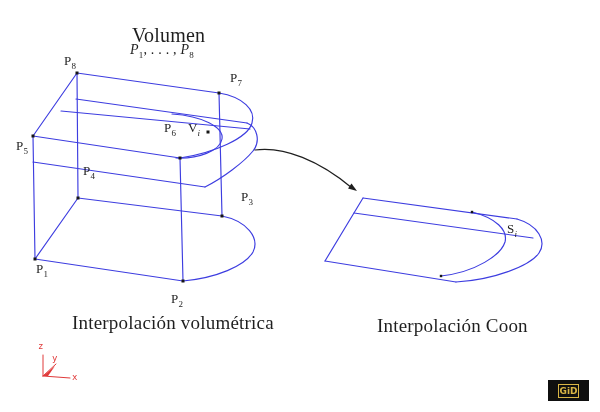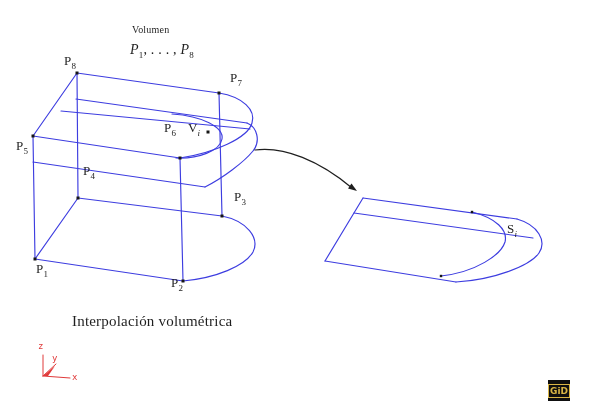--- a/index.html
+++ b/index.html
@@ -14,30 +14,30 @@
   .wire{stroke:var(--wire);stroke-width:1.15;fill:none;stroke-linecap:round;}
   .inkline{stroke:var(--ink);stroke-width:1.2;fill:none;stroke-linecap:round;}
   .axis{stroke:var(--red);stroke-width:1;fill:none;stroke-linecap:round;}
   .dot{fill:#161616;}
   .lbl{
     position:absolute;font-size:13px;line-height:1.1;color:var(--ink);
     white-space:nowrap;letter-spacing:0.2px;
   }
   .lbl sub{font-size:9px;line-height:1;}
   .lbl sub.it{font-style:italic;}
-  .title{font-size:10px;}
+  .title{font-size:20px;}
   .math{font-size:14px;}
   .math i{font-style:italic;}
-  .caption{font-size:15px;}
+  .caption{font-size:19px;}
   .axlbl{
     position:absolute;font-family:"DejaVu Sans Mono","Liberation Mono",monospace;
     font-size:9px;line-height:1;color:var(--red);
   }
   .gid{
-    position:absolute;left:548px;top:380px;width:22px;height:21px;
+    position:absolute;left:548px;top:380px;width:41px;height:21px;
     background:var(--logobg);display:flex;align-items:center;justify-content:center;
   }
   .gid span{
     border:1px solid var(--gold);color:var(--gold);
     font-family:"DejaVu Sans","Liberation Sans",sans-serif;
     font-size:9px;font-weight:bold;line-height:1;padding:2px 1px 1px 1px;
   }
 </style>
 </head>
 <body>
@@ -104,26 +104,27 @@
 
   <div class="lbl title" style="left:132px;top:24px">Volumen</div>
   <div class="lbl math" style="left:130px;top:42px"><i>P</i><sub>1</sub><span>, . . . , </span><i>P</i><sub>8</sub></div>
 
   <div class="lbl" style="left:64px;top:54px"><span>P</span><sub>8</sub></div>
   <div class="lbl" style="left:230px;top:71px"><span>P</span><sub>7</sub></div>
   <div class="lbl" style="left:16px;top:139px"><span>P</span><sub>5</sub></div>
   <div class="lbl" style="left:164px;top:121px"><span>P</span><sub>6</sub></div>
   <div class="lbl" style="left:188px;top:121px"><span>V</span><sub class="it">i</sub></div>
   <div class="lbl" style="left:83px;top:164px"><span>P</span><sub>4</sub></div>
-  <div class="lbl" style="left:234px;top:190px"><span>P</span><sub>3</sub></div>
+  <div class="lbl" style="left:241px;top:190px"><span>P</span><sub>3</sub></div>
   <div class="lbl" style="left:36px;top:262px"><span>P</span><sub>1</sub></div>
-  <div class="lbl" style="left:171px;top:276px"><span>P</span><sub>2</sub></div>
+  <div class="lbl" style="left:171px;top:292px"><span>P</span><sub>2</sub></div>
   <div class="lbl" style="left:507px;top:222px"><span>S</span><sub class="it">i</sub></div>
 
   <div class="lbl caption" style="left:72px;top:313px">Interpolación volumétrica</div>
+  <div class="lbl caption" style="left:377px;top:316px">Interpolación Coon</div>
 
   <div class="axlbl" style="left:38px;top:342px">z</div>
   <div class="axlbl" style="left:52px;top:354px">y</div>
   <div class="axlbl" style="left:72px;top:373px">x</div>
 
   <div class="gid">
       <span>GiD</span>
     </div>
 
 </div>

